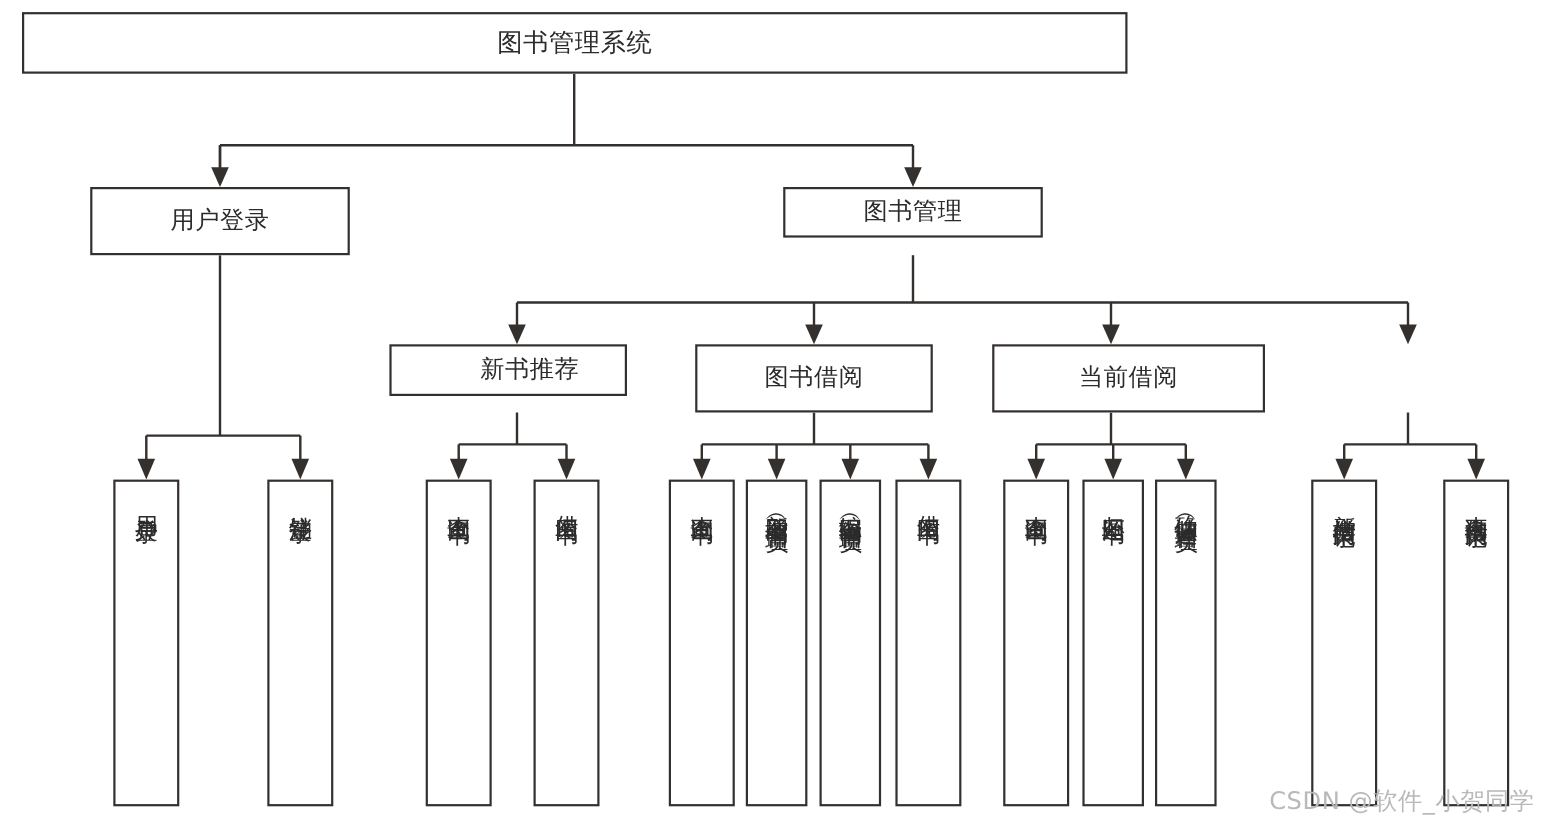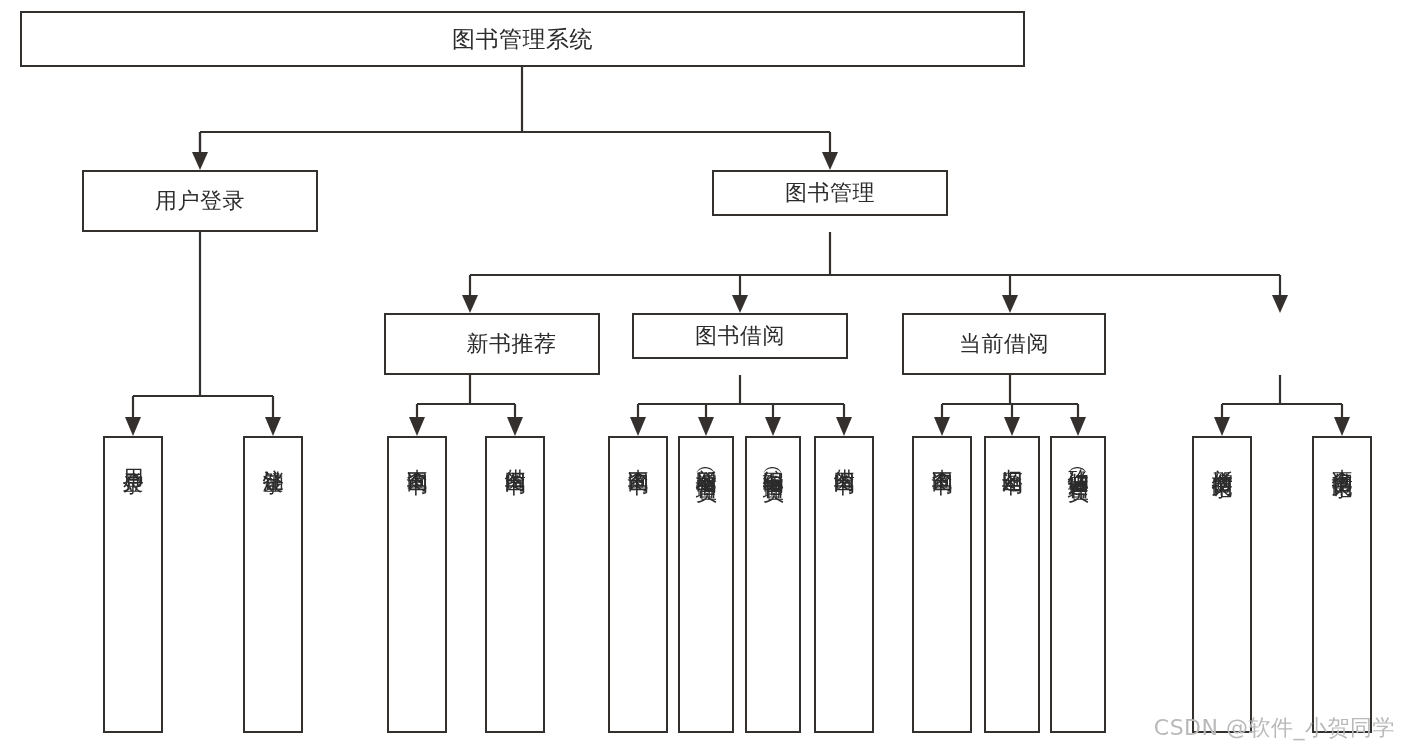--- a/index.html
+++ b/index.html
@@ -150,27 +150,27 @@
     <span class="label">图书管理系统</span>
   </div>
 
   <div class="node" id="node-l2-0" style="left: 82px; top: 170px; width: 236px; height: 62px;">
     <span class="label">用户登录</span>
   </div>
   <div class="node" id="node-l2-1" style="left: 712px; top: 170px; width: 236px; height: 46px;">
     <span class="label">图书管理</span>
   </div>
 
-  <div class="node" id="node-l3-0" style="left: 384px; top: 313px; width: 216px; height: 62px; padding-left: 39px;">
+  <div class="node" id="node-l3-0" style="left: 354px; top: 313px; width: 216px; height: 47px; padding-left: 39px;">
     <span class="label">新书推荐</span>
   </div>
-  <div class="node" id="node-l3-1" style="left: 632px; top: 313px; width: 216px; height: 46px;">
+  <div class="node" id="node-l3-1" style="left: 632px; top: 313px; width: 216px; height: 62px;">
     <span class="label">图书借阅</span>
   </div>
-  <div class="node" id="node-l3-2" style="left: 902px; top: 313px; width: 204px; height: 62px;">
+  <div class="node" id="node-l3-2" style="left: 902px; top: 313px; width: 248px; height: 62px;">
     <span class="label">当前借阅</span>
   </div>
 
   <div class="node vertical" id="node-leaf-0" style="left: 103px; top: 436px; width: 60px; height: 297px;">
     <span class="label">用户登录</span>
   </div>
   <div class="node vertical" id="node-leaf-1" style="left: 243px; top: 436px; width: 60px; height: 297px;">
     <span class="label">注销登录</span>
   </div>
   <div class="node vertical" id="node-leaf-2" style="left: 387px; top: 436px; width: 60px; height: 297px;">

